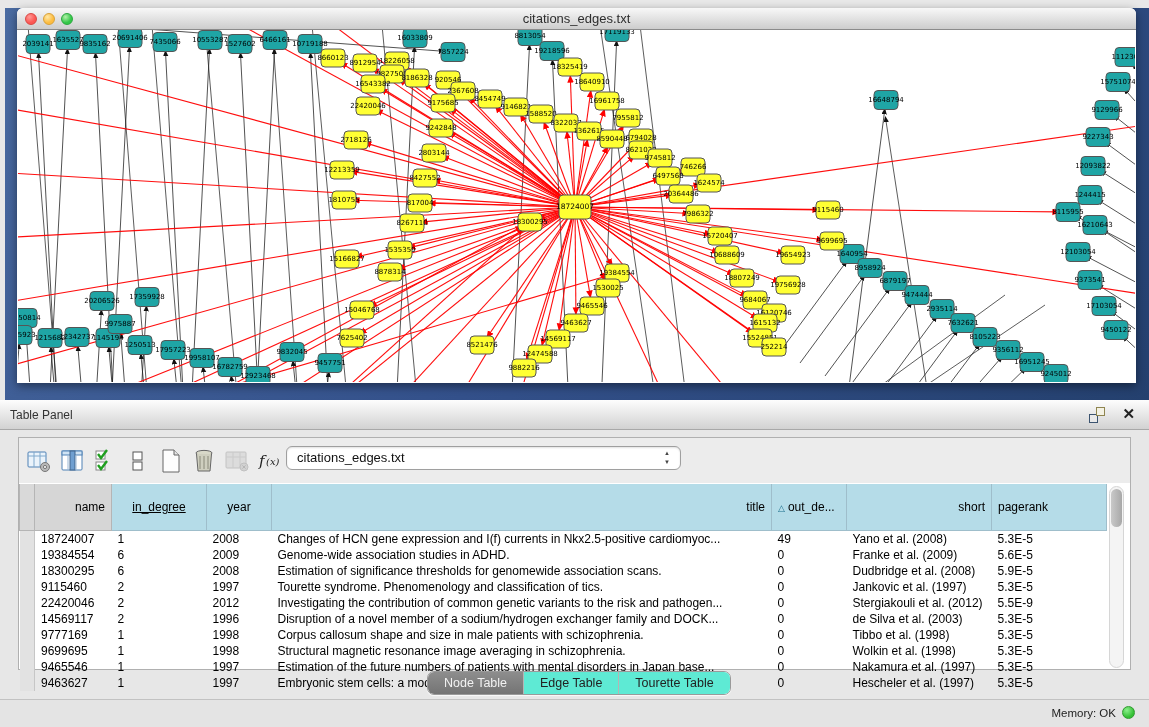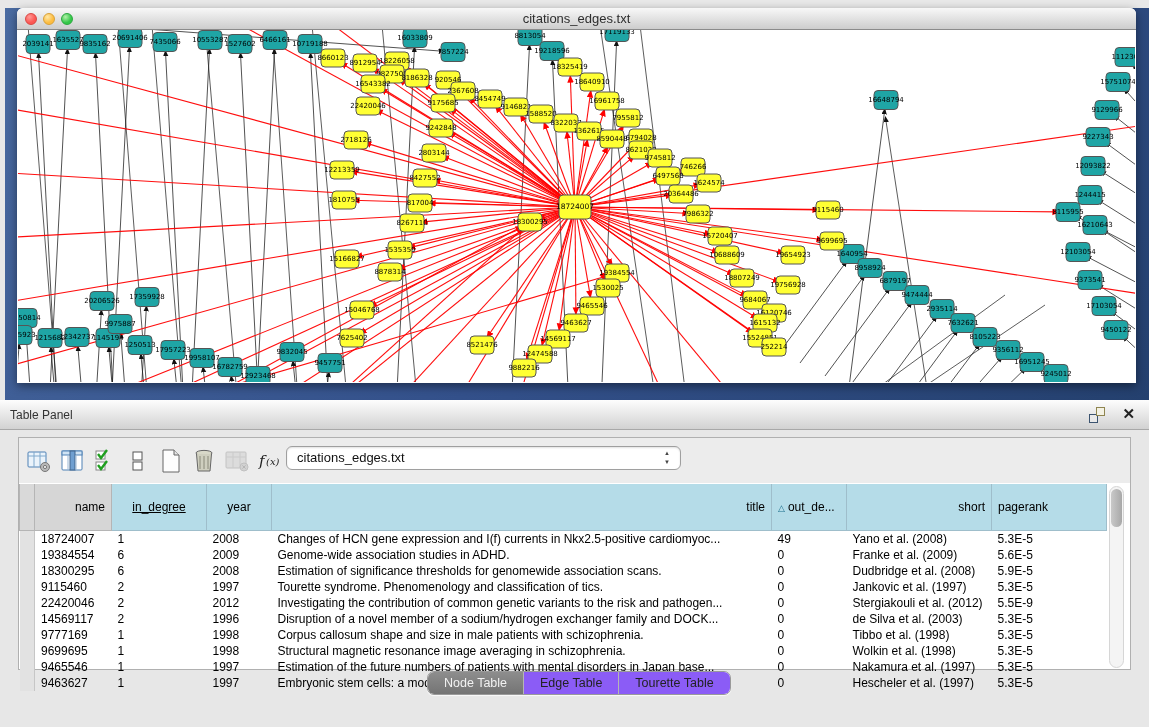--- a/index.html
+++ b/index.html
@@ -61,21 +61,21 @@
 
   .vscroll { position:absolute; right:6px; top:48px; width:15px; height:182px; background:#f4f4f4;
              border:1px solid #d6d6d6; border-radius:8px; }
   .vscroll .thumb { position:absolute; left:1px; top:2px; width:11px; height:38px; border-radius:6px;
              background:linear-gradient(90deg,#c9c9c9,#a8a8a8); cursor:pointer; }
 
   .seg-tabs { position:absolute; left:427px; top:271px; height:24px; display:flex;
               border:1px solid #9a9a9a; border-radius:7px; overflow:hidden; background:#fff;
               box-shadow:0 1px 1px rgba(255,255,255,.8); }
   .seg-tab { padding:0 16px; line-height:22px; font-size:12.5px; color:#222; cursor:pointer;
-             border-right:1px solid #b5b5b5; background:#8b5cf6; }
+             border-right:1px solid #b5b5b5; background:#5eead4; }
   .seg-tab:last-child { border-right:none; }
   .seg-tab.selected { background:linear-gradient(#8d8d8d,#747474); color:#f2f2f2; }
 
   .status-bar { position:absolute; left:0; top:299px; width:1149px; height:28px;
                 border-top:1px solid #c2c2c2; background:#e4e4e4; }
   .mem { position:absolute; right:14px; top:6px; display:flex; align-items:center; font-size:11.5px; color:#222; }
   .mem-dot { width:13px; height:13px; border-radius:50%; margin-left:6px;
              background:radial-gradient(circle at 35% 30%,#8cf08c,#35c035 65%); border:1px solid #2f9a2f; }
 </style>
 </head>
@@ -920,13 +920,19 @@
       <div class="thumb"></div>
     </div>
   </div>
 
   <div class="seg-tabs" id="seg-tabs">
       <div class="seg-tab selected">Node Table</div>
       <div class="seg-tab">Edge Table</div>
       <div class="seg-tab">Tourette Table</div>
     </div>
 
+  <div class="status-bar">
+    <span class="mem">
+      <span>Memory: OK</span>
+      <span class="mem-dot"></span>
+    </span>
+  </div>
 </div>
 
 </body></html>

